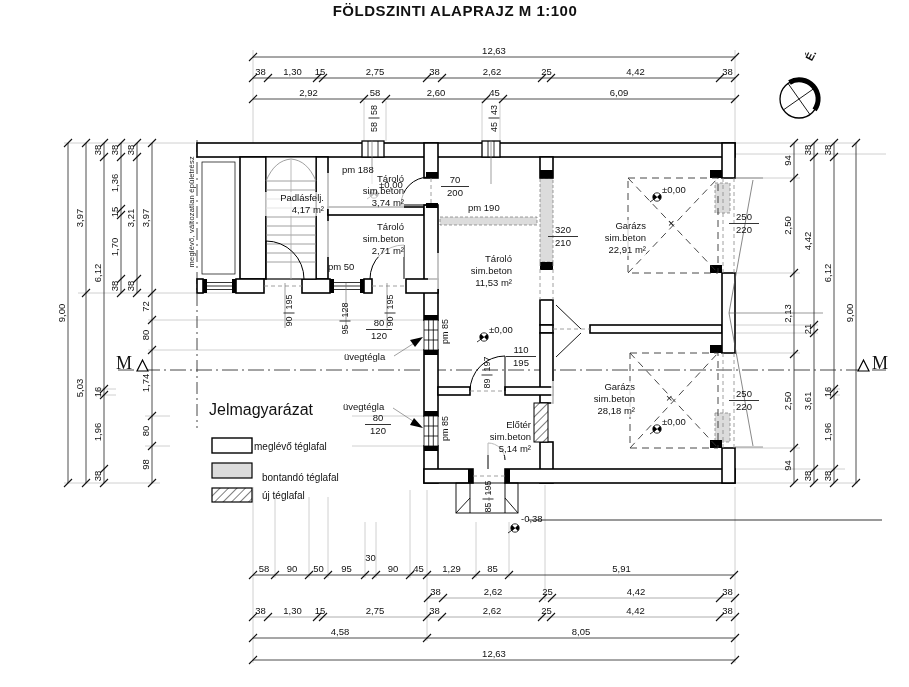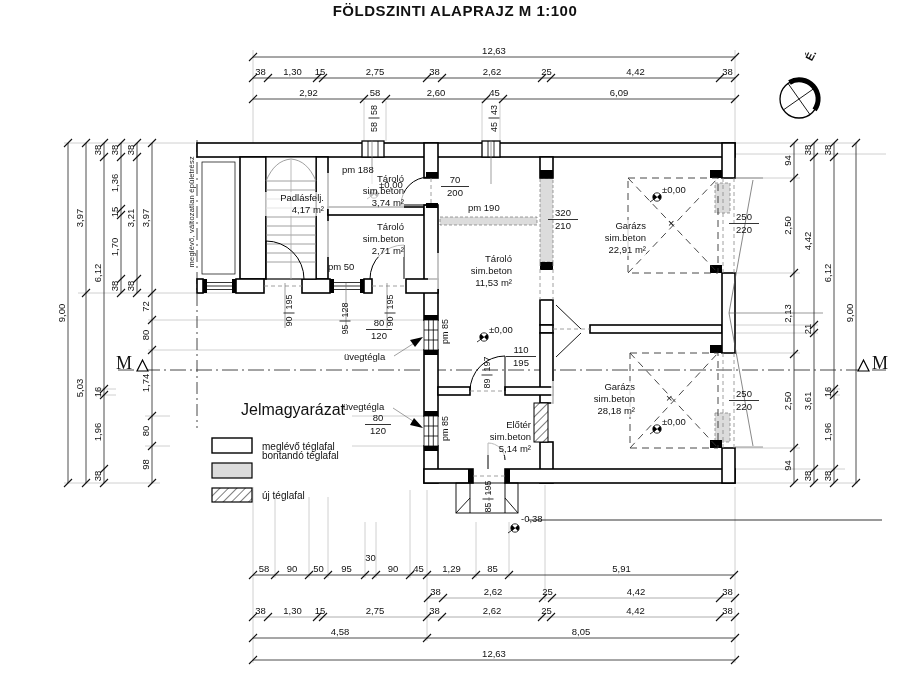--- a/index.html
+++ b/index.html
@@ -13,21 +13,21 @@
   .frac{position:absolute;text-align:center;font:9.5px/1.1 "Liberation Sans",sans-serif;}
   .frac .a{display:block;padding:0 2px 1px;}
   .frac .b{display:block;border-top:1px solid #333;padding-top:1px;}
   .rpair{position:absolute;display:flex;align-items:center;justify-content:center;gap:3px;
          font:9px/1 "Liberation Sans",sans-serif;transform:rotate(-90deg);}
   .rpair .d{width:0;height:11px;border-left:1px solid #333;}
   .rot90{position:absolute;font:9px/1 "Liberation Sans",sans-serif;transform:rotate(-90deg);text-align:center;}
   .vnote{position:absolute;font:7.5px/1 "Liberation Sans",sans-serif;color:#222;transform:rotate(-90deg);
          text-align:center;letter-spacing:.2px;}
   .mmark{position:absolute;font:18px/1 "Liberation Serif",serif;}
-  .legend-title{position:absolute;font:16px/1.2 "Liberation Sans",sans-serif;margin-left:32px;}
+  .legend-title{position:absolute;font:16px/1.2 "Liberation Sans",sans-serif;}
   .legend-item{position:absolute;font:10px/1.2 "Liberation Sans",sans-serif;}
   .north{position:absolute;font:bold 11px/1 "Liberation Sans",sans-serif;transform:rotate(-62deg);}
   .cross{position:absolute;font:11px/1 "Liberation Sans",sans-serif;}
   .dt{font:9.5px "Liberation Sans",sans-serif;fill:#111;}
 </style>
 </head>
 <body>
 
 <div id="stage">
 
@@ -549,21 +549,21 @@
   <div class="lbl" style="left:379px;top:179px;">±0,00</div>
   <div class="lbl" style="left:489px;top:324px;">±0,00</div>
   <div class="lbl" style="left:662px;top:184px;">±0,00</div>
   <div class="lbl" style="left:662px;top:416px;">±0,00</div>
   <div class="lbl" style="left:521px;top:513px;">-0,38</div>
 
   <div class="frac" style="left:441px;top:175px;width:28px;">
     <span class="a">70</span>
     <span class="b">200</span>
   </div>
-  <div class="frac" style="left:548px;top:208px;width:30px;">
+  <div class="frac" style="left:548px;top:225px;width:30px;">
     <span class="a">320</span>
     <span class="b">210</span>
   </div>
   <div class="frac" style="left:506px;top:345px;width:30px;">
     <span class="a">110</span>
     <span class="b">195</span>
   </div>
   <div class="frac" style="left:366px;top:318px;width:26px;">
     <span class="a">80</span>
     <span class="b">120</span>
@@ -616,16 +616,16 @@
       <span class="d"></span>
     <span>195</span>
   </div>
 
   <div class="legend-title" style="left:209px;top:400px;">Jelmagyarázat</div>
   <svg style="position:absolute;left:211px;top:437px;" width="44" height="66">
     <rect x="1" y="1" width="40" height="15" fill="#fff" stroke="#000" stroke-width="1.4"></rect>
     <rect x="1" y="26" width="40" height="15" fill="#dcdcdc" stroke="#000" stroke-width="1.2"></rect>
     <rect x="1" y="51" width="40" height="14" fill="url(#ht)" stroke="#000" stroke-width="1.2"></rect>
   </svg>
-  <div class="legend-item" style="left:262px;top:441px;">meglévő téglafal</div>
-  <div class="legend-item" style="left:262px;top:450px;">bontandó téglafal</div>
+  <div class="legend-item" style="left:254px;top:441px;">meglévő téglafal</div>
+  <div class="legend-item" style="left:262px;top:472px;">bontandó téglafal</div>
   <div class="legend-item" style="left:262px;top:490px;">új téglafal</div>
 </div>
 
 </body></html>

